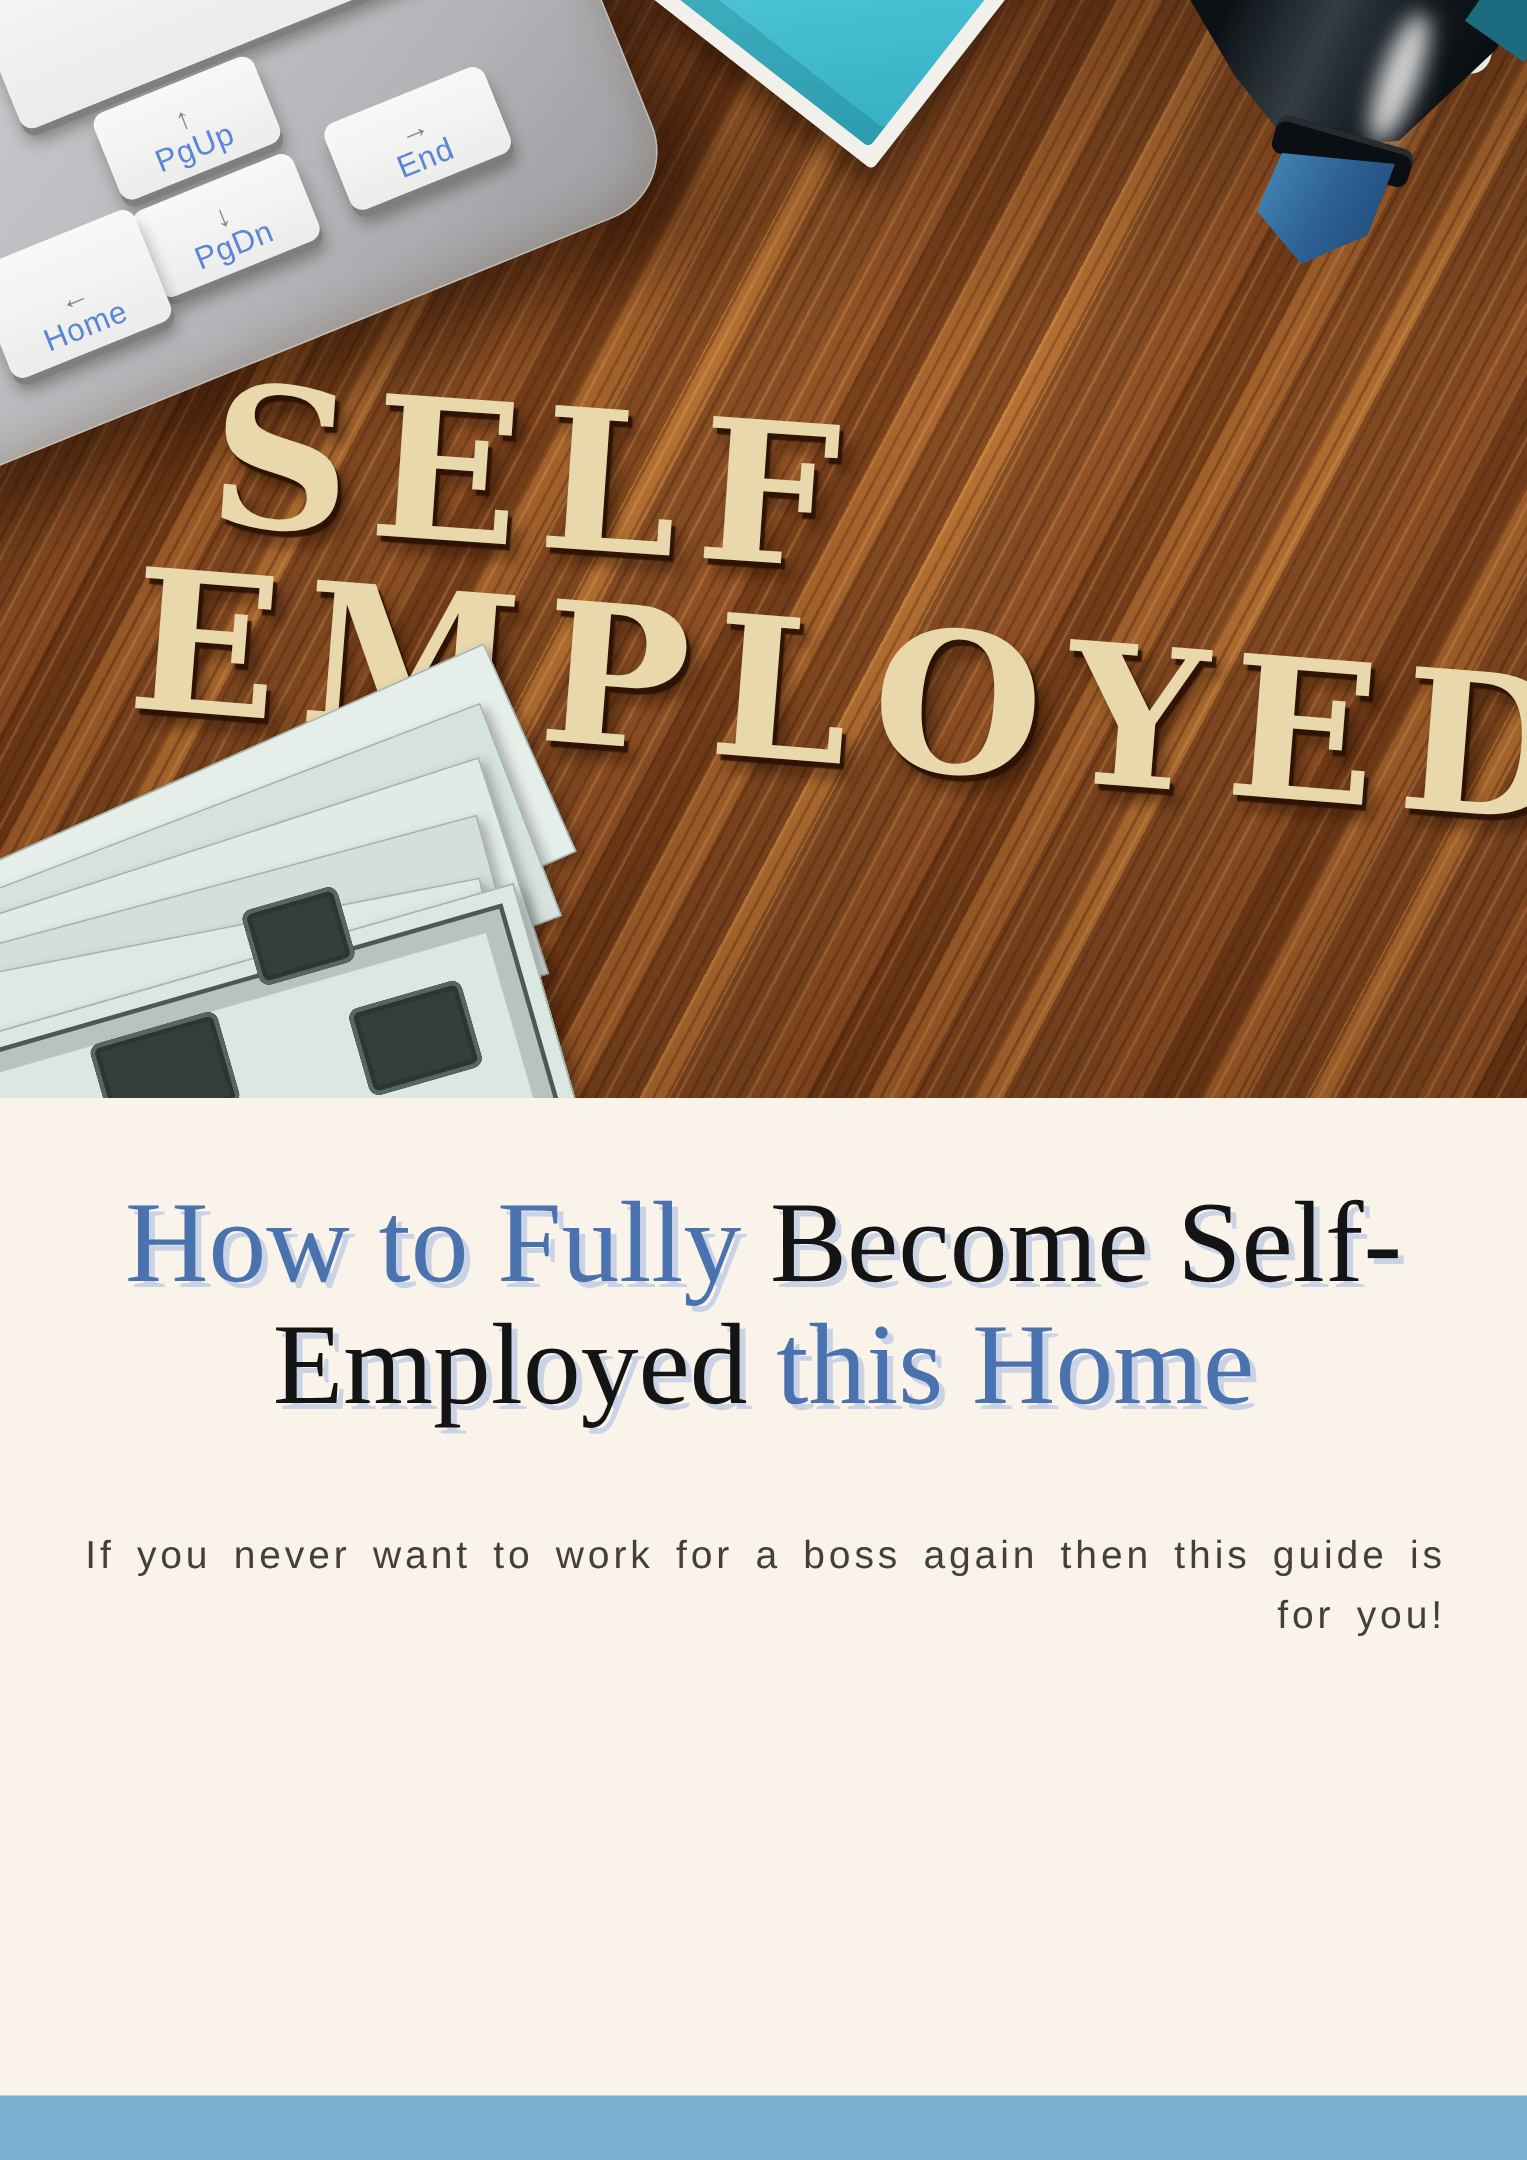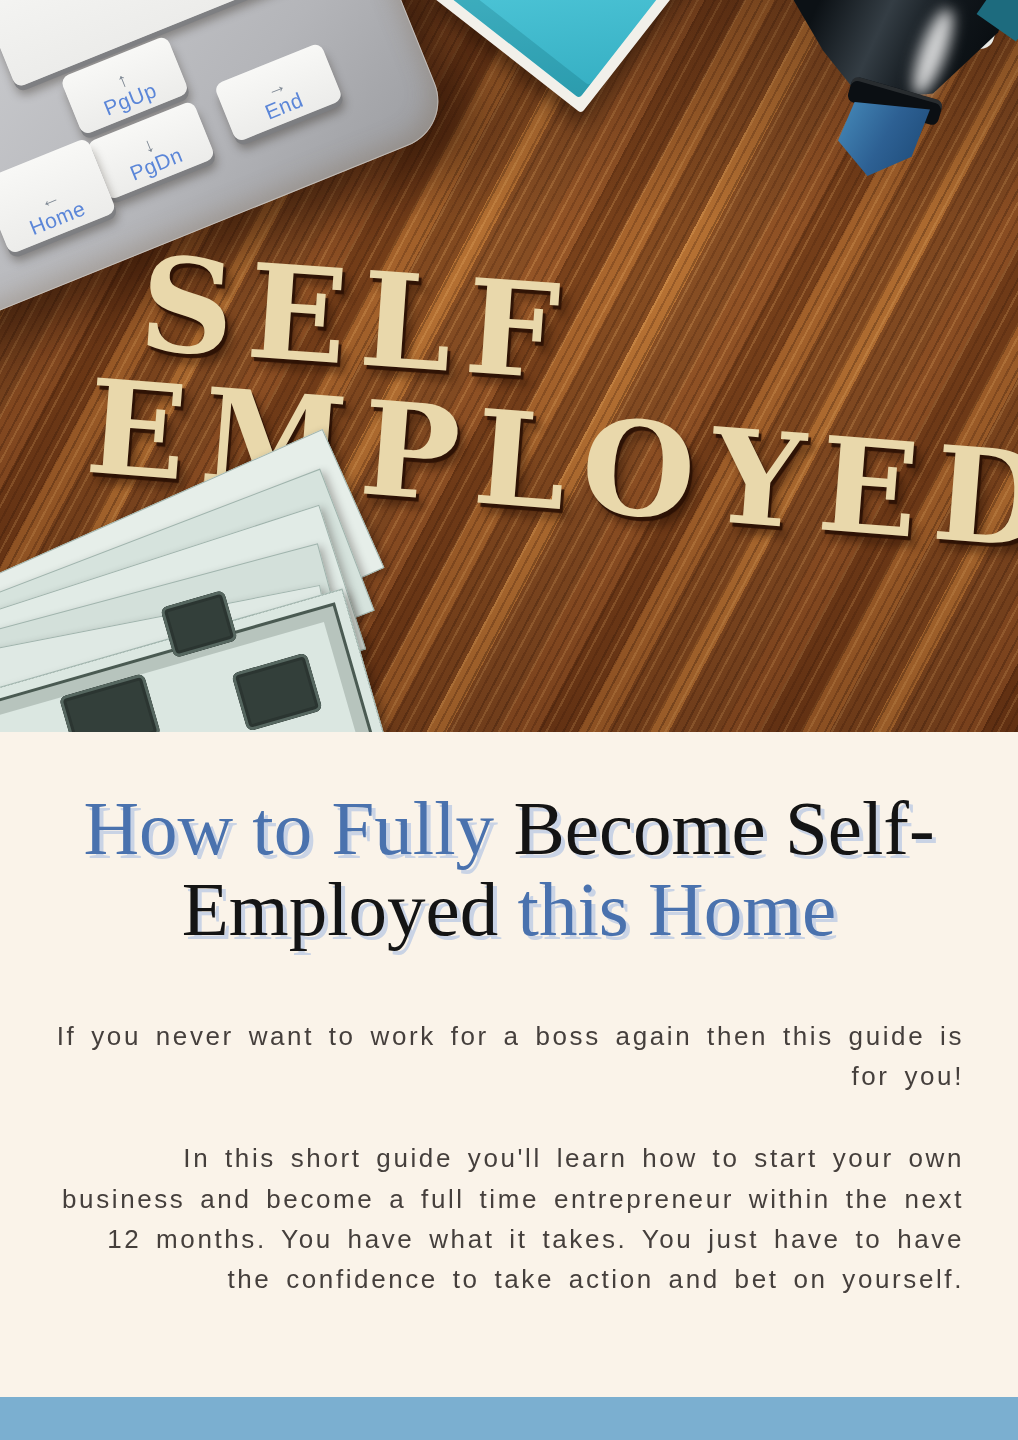--- a/index.html
+++ b/index.html
@@ -202,18 +202,17 @@
     </div>
   </div>
 
   <div class="content">
     <h1 class="title">
       <span><span class="t-blue">How to Fully </span><span class="t-dark">Become Self-</span></span><br>
       <span><span class="t-dark">Employed </span><span class="t-blue">this Home</span></span>
     </h1>
     <div class="body-text">
       <p>If you never want to work for a boss again then this guide is for you!</p>
-      <p>In this short guide you'll learn how to start your own business and become a full time entrepreneur within the next 12 months. You have what it takes. You just have to have the confidence to take action and bet on yourself.</p>
     </div>
   </div>
 
   <div class="footer-bar"></div>
 </div>
 
 </body></html>

